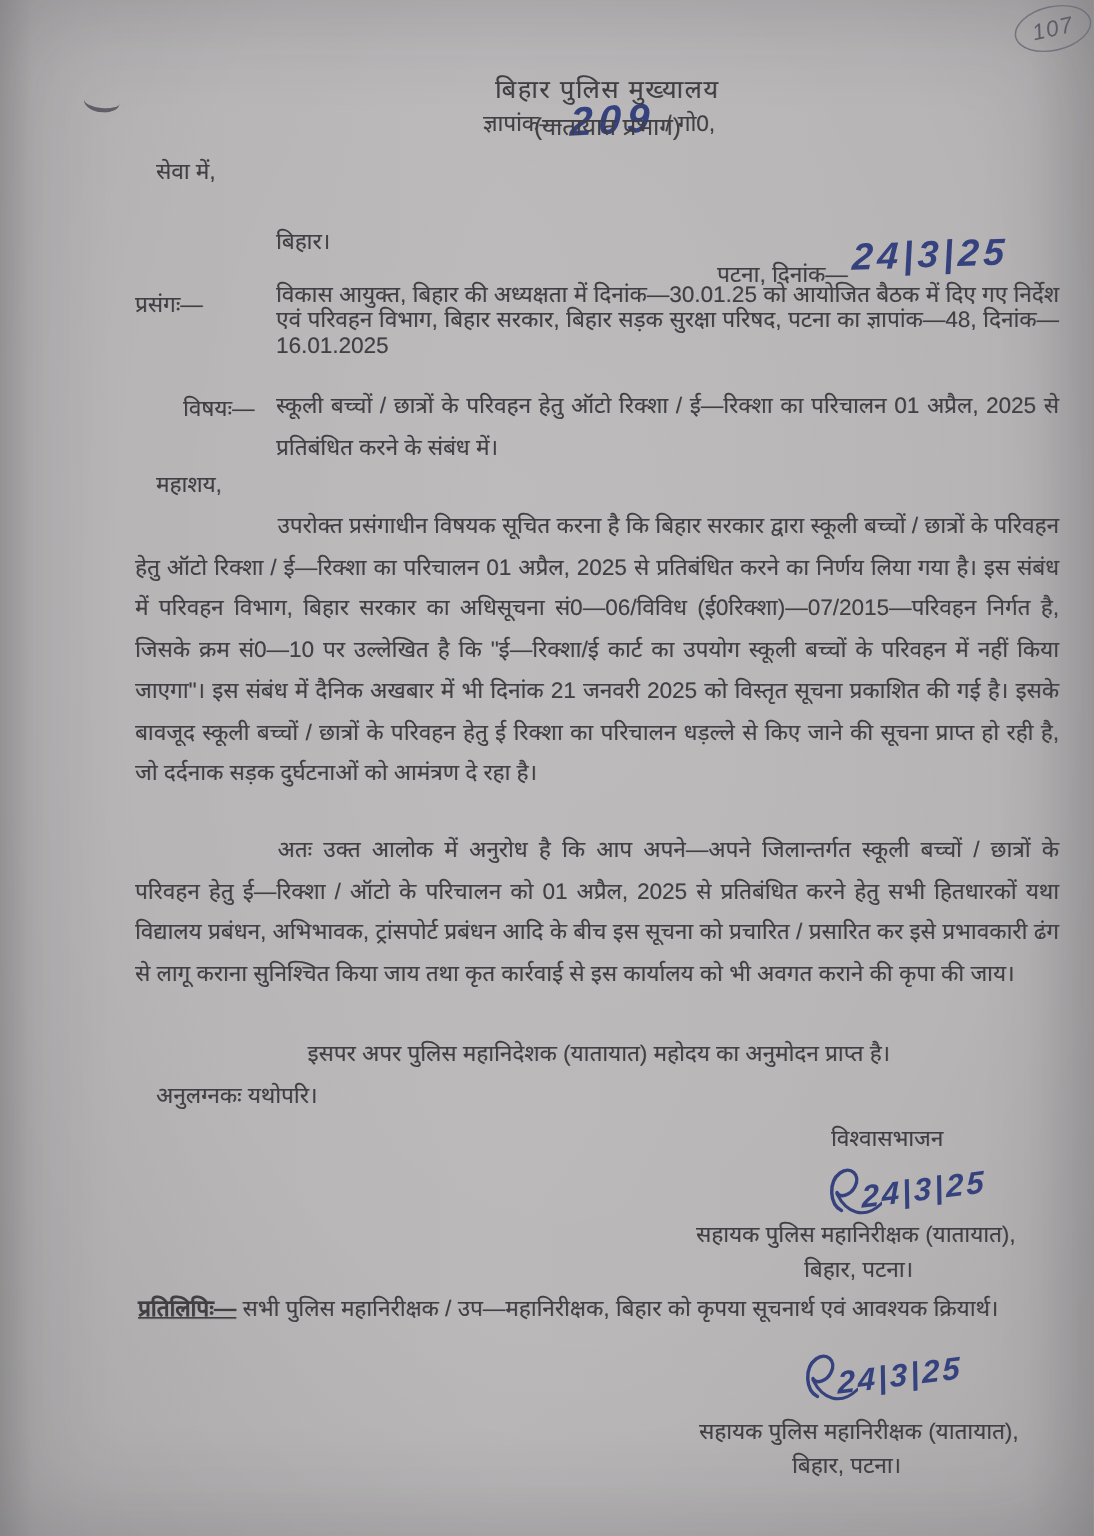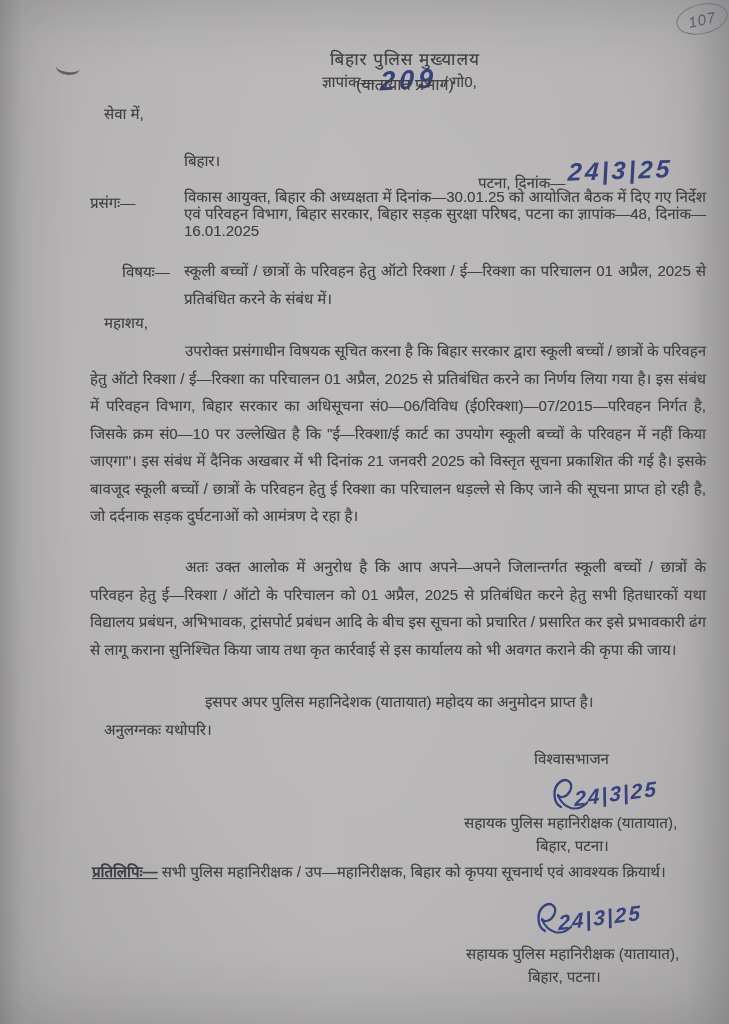--- a/index.html
+++ b/index.html
@@ -104,21 +104,21 @@
 
   <div class="t" style="top:261px;left:90px;margin-left:32px;">विषयः—</div>
   <div class="block" style="top:257px;left:184px;width:522px;line-height:28px;">स्कूली बच्चों / छात्रों के परिवहन हेतु ऑटो रिक्शा / ई—रिक्शा का परिचालन 01 अप्रैल, 2025 से प्रतिबंधित करने के संबंध में।</div>
 
   <div class="t" style="top:312px;left:104px;">महाशय,</div>
   <div class="block" style="top:337px;left:90px;width:616px;text-indent:95px;line-height:27.5px;">उपरोक्त प्रसंगाधीन विषयक सूचित करना है कि बिहार सरकार द्वारा स्कूली बच्चों / छात्रों के परिवहन हेतु ऑटो रिक्शा / ई—रिक्शा का परिचालन 01 अप्रैल, 2025 से प्रतिबंधित करने का निर्णय लिया गया है। इस संबंध में परिवहन विभाग, बिहार सरकार का अधिसूचना सं0—06/विविध (ई0रिक्शा)—07/2015—परिवहन निर्गत है, जिसके क्रम सं0—10 पर उल्लेखित है कि "ई—रिक्शा/ई कार्ट का उपयोग स्कूली बच्चों के परिवहन में नहीं किया जाएगा"। इस संबंध में दैनिक अखबार में भी दिनांक 21 जनवरी 2025 को विस्तृत सूचना प्रकाशित की गई है। इसके बावजूद स्कूली बच्चों / छात्रों के परिवहन हेतु ई रिक्शा का परिचालन धड़ल्ले से किए जाने की सूचना प्राप्त हो रही है, जो दर्दनाक सड़क दुर्घटनाओं को आमंत्रण दे रहा है।</div>
   <div class="block" style="top:553px;left:90px;width:616px;text-indent:95px;line-height:27.5px;">अतः उक्त आलोक में अनुरोध है कि आप अपने—अपने जिलान्तर्गत स्कूली बच्चों / छात्रों के परिवहन हेतु ई—रिक्शा / ऑटो के परिचालन को 01 अप्रैल, 2025 से प्रतिबंधित करने हेतु सभी हितधारकों यथा विद्यालय प्रबंधन, अभिभावक, ट्रांसपोर्ट प्रबंधन आदि के बीच इस सूचना को प्रचारित / प्रसारित कर इसे प्रभावकारी ढंग से लागू कराना सुनिश्चित किया जाय तथा कृत कार्रवाई से इस कार्यालय को भी अवगत कराने की कृपा की जाय।</div>
   <div class="t" style="top:691px;left:177px;margin-left:28px;">इसपर अपर पुलिस महानिदेशक (यातायात) महोदय का अनुमोदन प्राप्त है।</div>
   <div class="t" style="top:719px;left:104px;">अनुलग्नकः यथोपरि।</div>
 
-  <div class="t" style="top:748px;left:534px;">विश्वासभाजन</div>
+  <div class="t" style="top:748px;left:554px;">विश्वासभाजन</div>
   <div class="sig" style="top:776px;left:548px;width:150px;height:46px;">
     <svg width="40" height="42" viewBox="0 0 40 42">
       <path d="M13 31 C5 27 4 12 12 6 C19 1 26 7 22 15 C19 21 12 23 10 19" fill="none" stroke="#36427e" stroke-width="2.3" stroke-linecap="round"></path>
       <path d="M10 20 C16 32 28 38 40 26" fill="none" stroke="#36427e" stroke-width="2" stroke-linecap="round"></path>
     </svg>
     <span class="hw sig-date">24|3|25</span>
   </div>
   <div class="t" style="top:812px;left:464px;">सहायक पुलिस महानिरीक्षक (यातायात),</div>
   <div class="t" style="top:835px;left:536px;">बिहार, पटना।</div>
 

